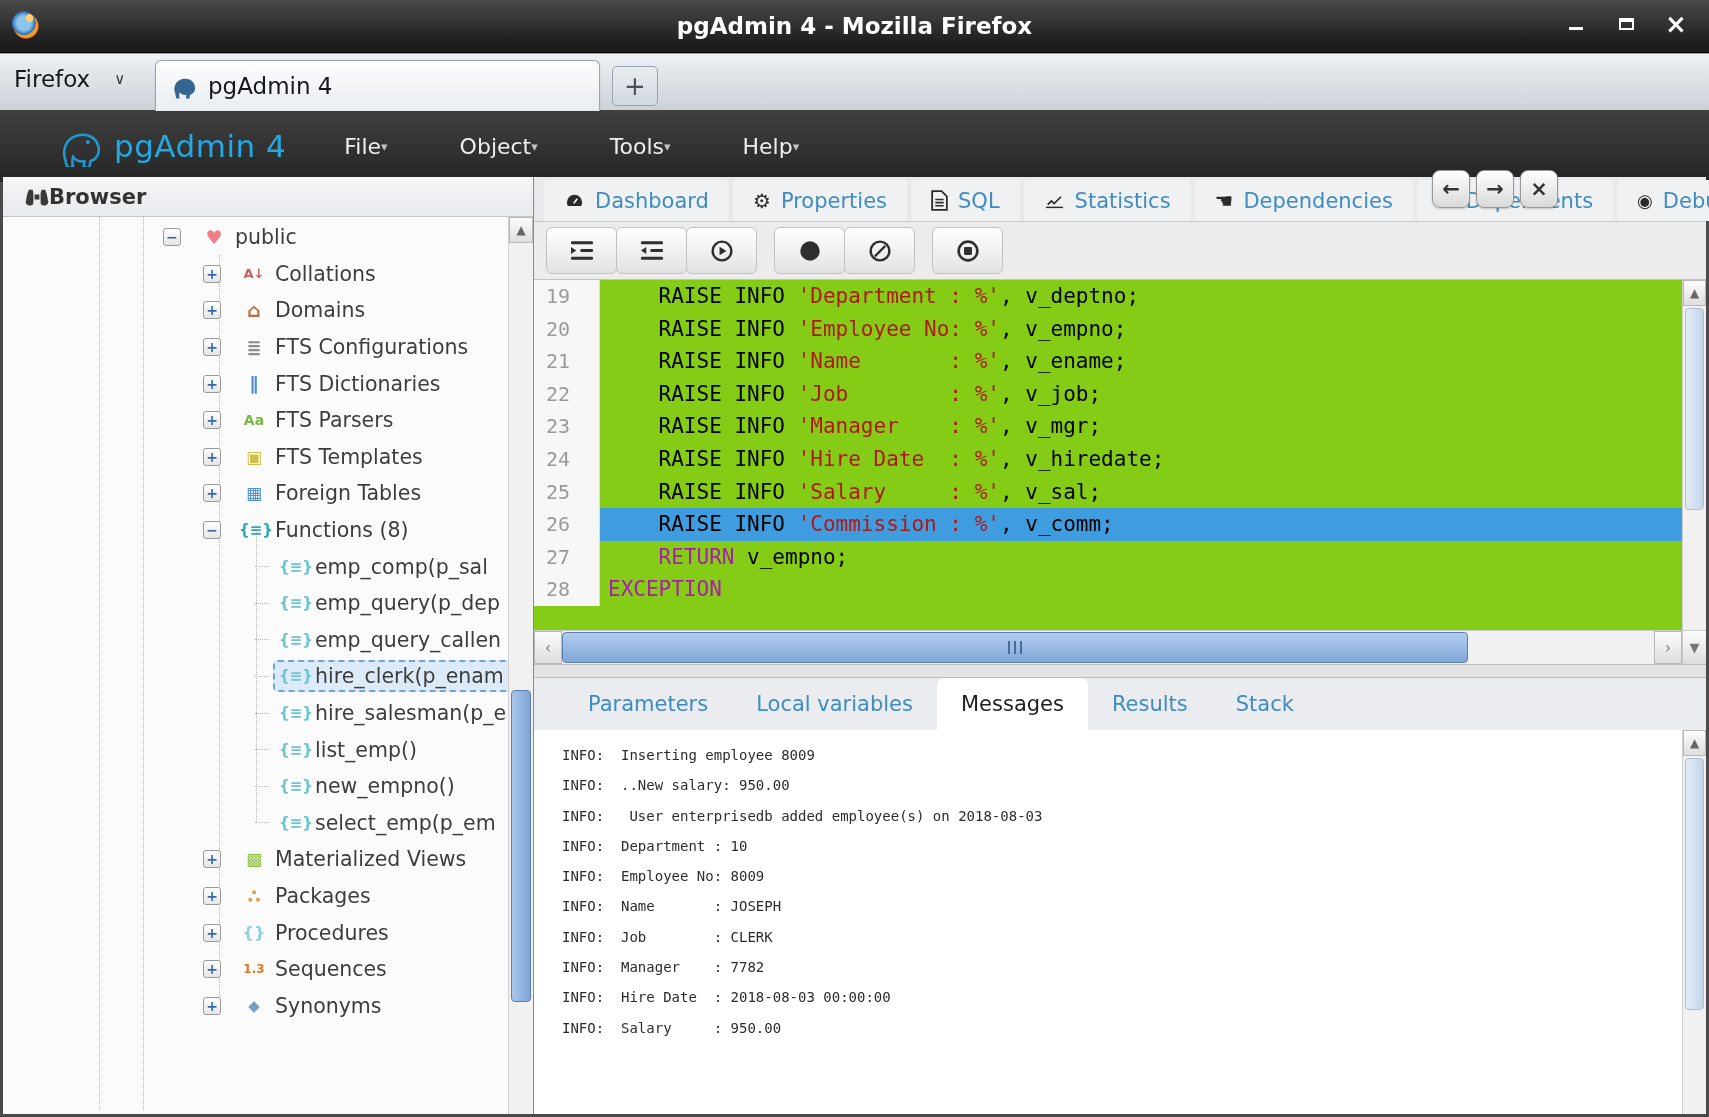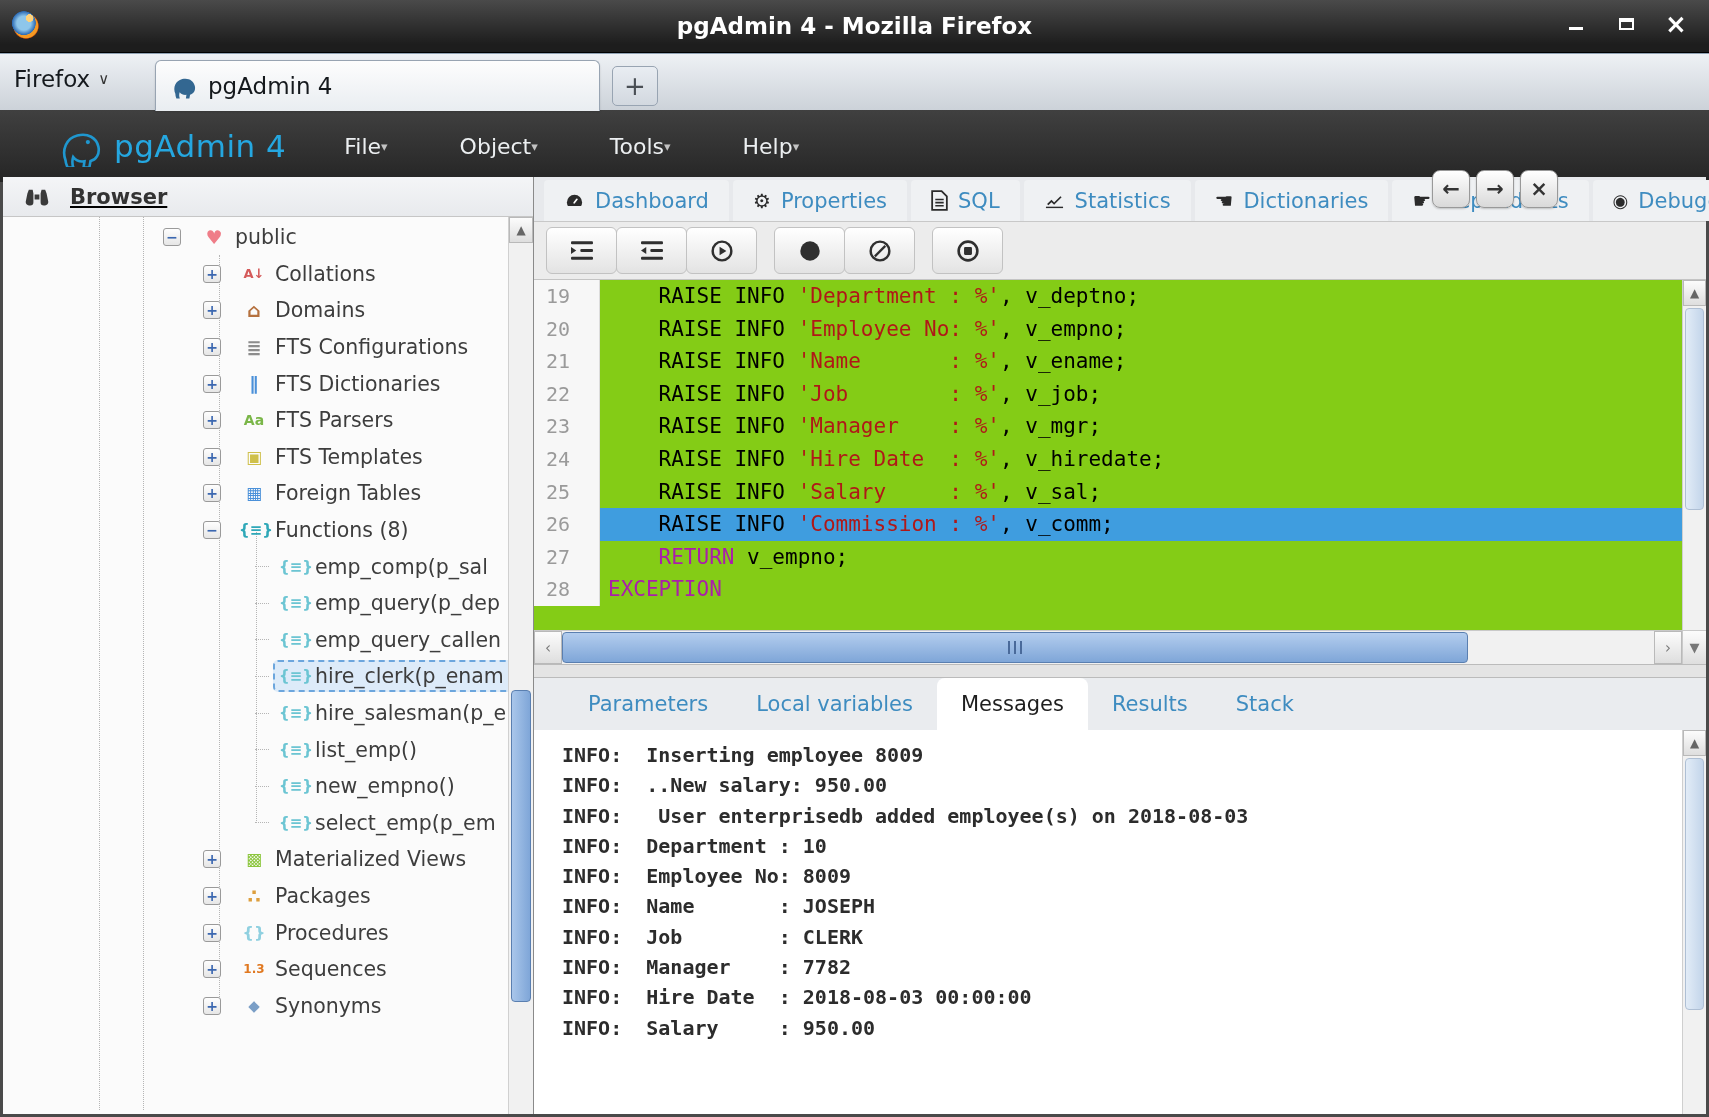--- a/index.html
+++ b/index.html
@@ -17,21 +17,21 @@
   .win-title { position:absolute; left:0; right:0; text-align:center; color:#fff; font-weight:bold; font-size:23px; }
   .win-controls { position:absolute; right:22px; top:0; height:48px; display:flex; align-items:center; gap:28px; }
   .wc { width:22px; height:22px; display:flex; align-items:center; justify-content:center; cursor:default; }
   .wc .min-glyph { width:14px; height:3px; background:#fff; margin-top:8px; }
   .wc .max-glyph { width:15px; height:12px; border:2px solid #fff; border-top-width:4px; }
   .wc .close-glyph { color:#fff; font-size:26px; font-weight:bold; line-height:20px; }
 
   
   .tabrow { height:57px; background:linear-gradient(#eef1f5,#ccd2d9); border-top:1px solid #8fa1b3;
             display:flex; align-items:flex-end; position:relative; }
-  .ff-button { position:absolute; left:14px; top:12px; font-size:23px; color:#15191d; display:flex; align-items:center; gap:8px; }
+  .ff-button { position:absolute; left:14px; top:12px; font-size:23px; color:#15191d; display:flex; align-items:center; gap:24px; }
   .ff-caret { font-size:15px; color:#333; }
   .ff-tab { position:absolute; left:155px; top:6px; width:445px; height:51px;
             background:linear-gradient(#fdfdfd,#e9edf1); border:1px solid #98a4b2; border-bottom:none;
             border-radius:6px 6px 0 0; display:flex; align-items:center; padding-left:14px; gap:10px;
             box-shadow:0 1px 2px rgba(0,0,0,.15); }
   .ff-tab-title { font-size:23px; color:#15191d; }
   .newtab-btn { position:absolute; left:612px; top:12px; width:46px; height:40px;
             background:linear-gradient(#e9edf2,#d2d8df); border:1px solid #98a4b2; border-radius:5px;
             color:#4a4f55; font-size:26px; display:flex; align-items:center; justify-content:center; }
 
@@ -41,22 +41,22 @@
   .brand-text { color:#25a7e0; font-size:31px; letter-spacing:.5px; }
   .appbar-menus { display:flex; margin-left:58px; gap:72px; }
   .menu-item { color:#eceff1; font-size:22px; display:flex; align-items:center; gap:0; cursor:default; }
   .menu-caret { color:#c2c2c2; font-size:13px; }
 
   
   .content { position:absolute; top:177px; left:3px; right:3px; bottom:3px; display:flex; background:#fff; }
 
   
   .sidebar { width:531px; flex:none; display:flex; flex-direction:column; border-right:1px solid #8a8a8a; background:#fbfbfb; }
-  .browser-header { height:40px; flex:none; display:flex; align-items:center; gap:21px; padding-left:22px;
-                    background:linear-gradient(#f4f5f7,#e8eaed); border-bottom:1px solid #c6c6c6;text-decoration:underline; }
+  .browser-header { height:40px; flex:none; display:flex; align-items:center; gap:0; padding-left:22px;
+                    background:linear-gradient(#f4f5f7,#e8eaed); border-bottom:1px solid #c6c6c6; }
   .browser-title { font-size:21px; color:#333; font-weight:600; }
   .sidebar-body { flex:1; display:flex; min-height:0; }
   .tree { flex:1; position:relative; overflow:hidden; padding-top:2px; }
   .guide { position:absolute; border-left:1px dotted #b5b5b5; width:0; }
   .tree-row { height:36.6px; display:flex; align-items:center; white-space:nowrap; position:relative; }
   .tree-row.lvl0 { padding-left:160px; } .tree-row.lvl1 { padding-left:200px; } .tree-row.lvl2 { padding-left:252px; }
   .toggle { width:18px; height:18px; flex:none; border:1px solid #9a9a9a; border-radius:3px; margin-right:12px;
             background:linear-gradient(#fefefe,#e6e6e6); color:#3b67b0; font-size:14px; font-weight:bold;
             display:flex; align-items:center; justify-content:center; line-height:1; }
   .connector { width:14px; flex:none; border-top:1px dotted #b5b5b5; margin-right:4px; }
@@ -114,22 +114,22 @@
   .h-thumb i { display:block; width:2px; height:13px; background:#4a6a9a; }
   .corner { width:24px; flex:none; border-left:1px solid #c9c9c9; background:linear-gradient(#fcfcfc,#dedede);
             color:#777; font-size:13px; display:flex; align-items:center; justify-content:center; }
 
   
   .splitter-h { height:14px; flex:none; background:#e4e4e4; border-top:1px solid #bbb; border-bottom:1px solid #bbb; }
   .bottom-tabs { height:52px; flex:none; background:#eaecef; display:flex; align-items:stretch; padding-left:30px; }
   .btab { display:flex; align-items:center; padding:0 24px; font-size:21px; color:#3e8cc0; white-space:nowrap; }
   .btab.active { background:#fff; border-radius:8px 8px 0 0; color:#1e1e1e; }
   .bottom-content { flex:1; display:flex; background:#fff; min-height:0; }
-  .messages { flex:1; padding:10px 0 0 28px; font-family:"DejaVu Sans Mono", monospace; font-size:20px;
-              line-height:30.3px; color:#2c2c2c; white-space:pre; overflow:hidden;font-weight:bold; }
+  .messages { flex:1; padding:10px 0 0 28px; font-family:"DejaVu Sans Mono", monospace; font-size:14px;
+              line-height:30.3px; color:#2c2c2c; white-space:pre; overflow:hidden; }
   .bottom-vscroll { width:24px; flex:none; position:relative; background:#f1f1f1; border-left:1px solid #cfcfcf; }
 </style>
 </head>
 <body>
 
 <div class="screen">
 
   <div class="titlebar">
     <div class="ff-logo"></div>
     <div class="win-title">pgAdmin 4 - Mozilla Firefox</div>
@@ -397,21 +397,21 @@
                 <path d="M1 16.5h18V18H1z"></path>
                 <path d="M2.2 13.8l4.6-4.6 2.8 2.8 6.6-6.6 1.3 1.3-7.9 7.9-2.8-2.8-3.3 3.3z"></path>
               </svg>
             </span>
             <span>Statistics</span>
           </div>
           <div class="mtab">
             <span class="ticon">
               <span style="font-size:21px">☚</span>
             </span>
-            <span>Dictionaries</span>
+            <span>Dependencies</span>
           </div>
           <div class="mtab">
             <span class="ticon">
               <span style="font-size:21px">☛</span>
             </span>
             <span>Dependents</span>
           </div>
           <div class="mtab">
             <span class="ticon">
               <span style="font-size:18px">◉</span>

